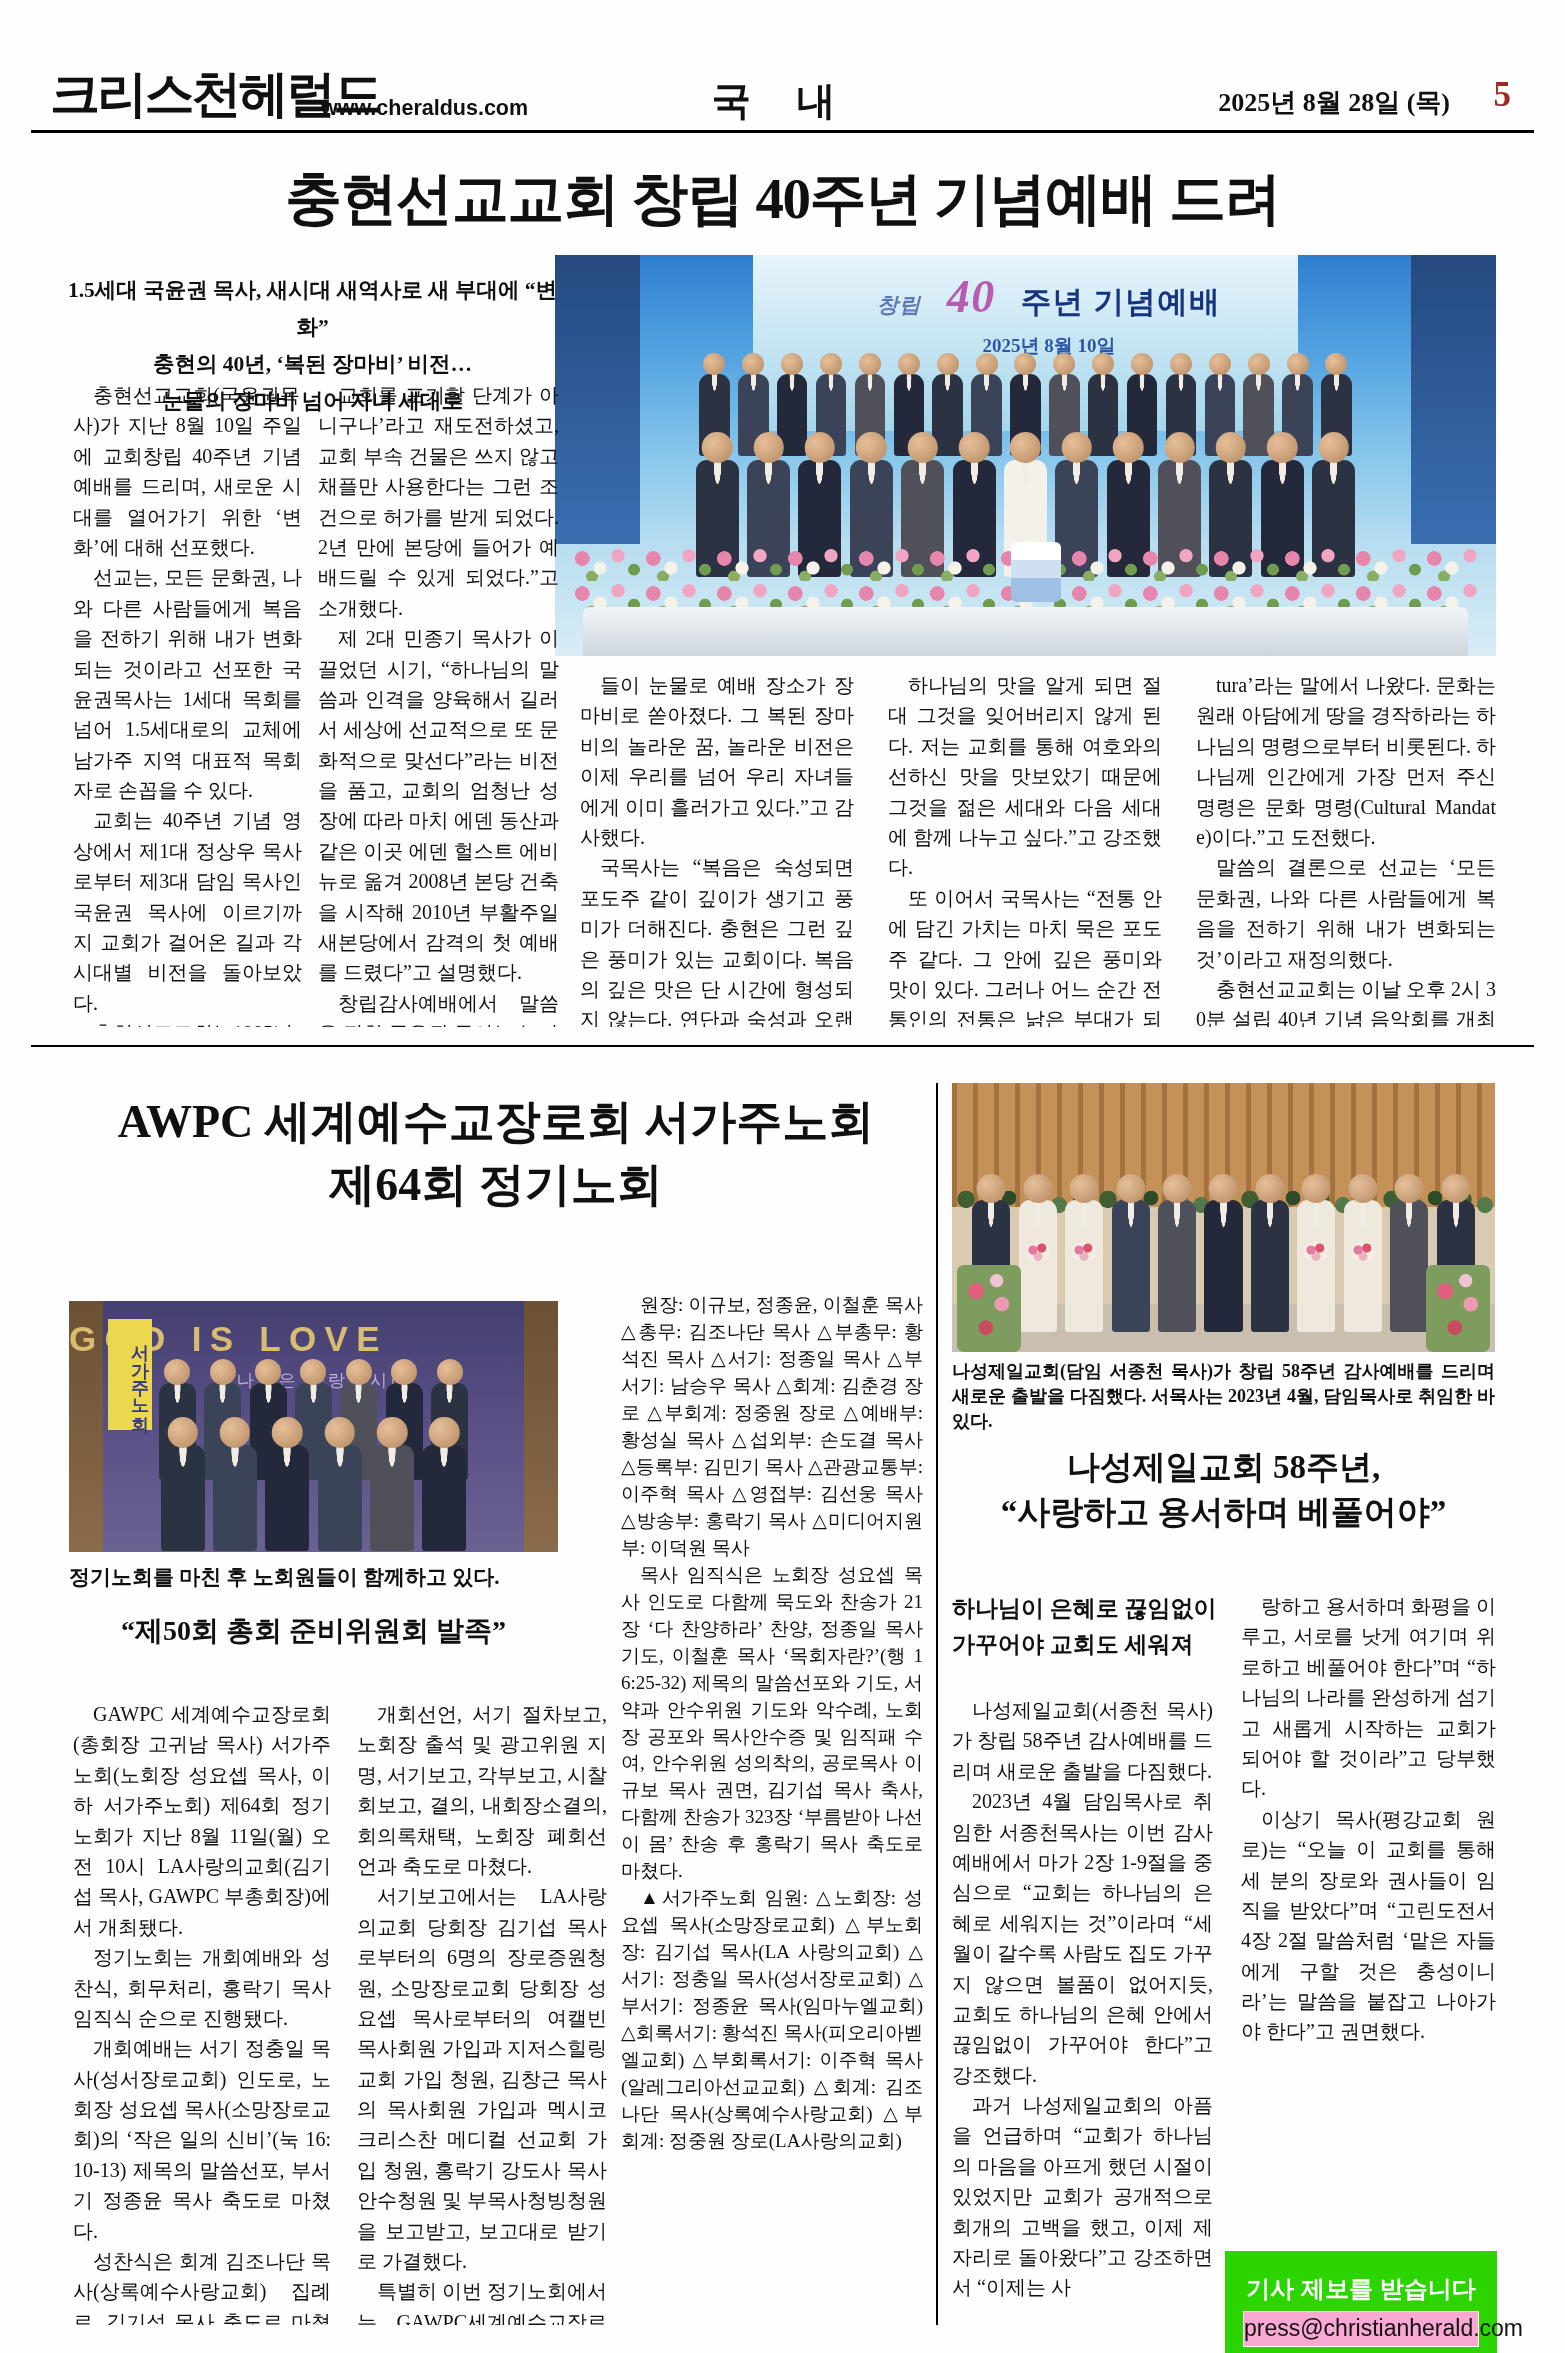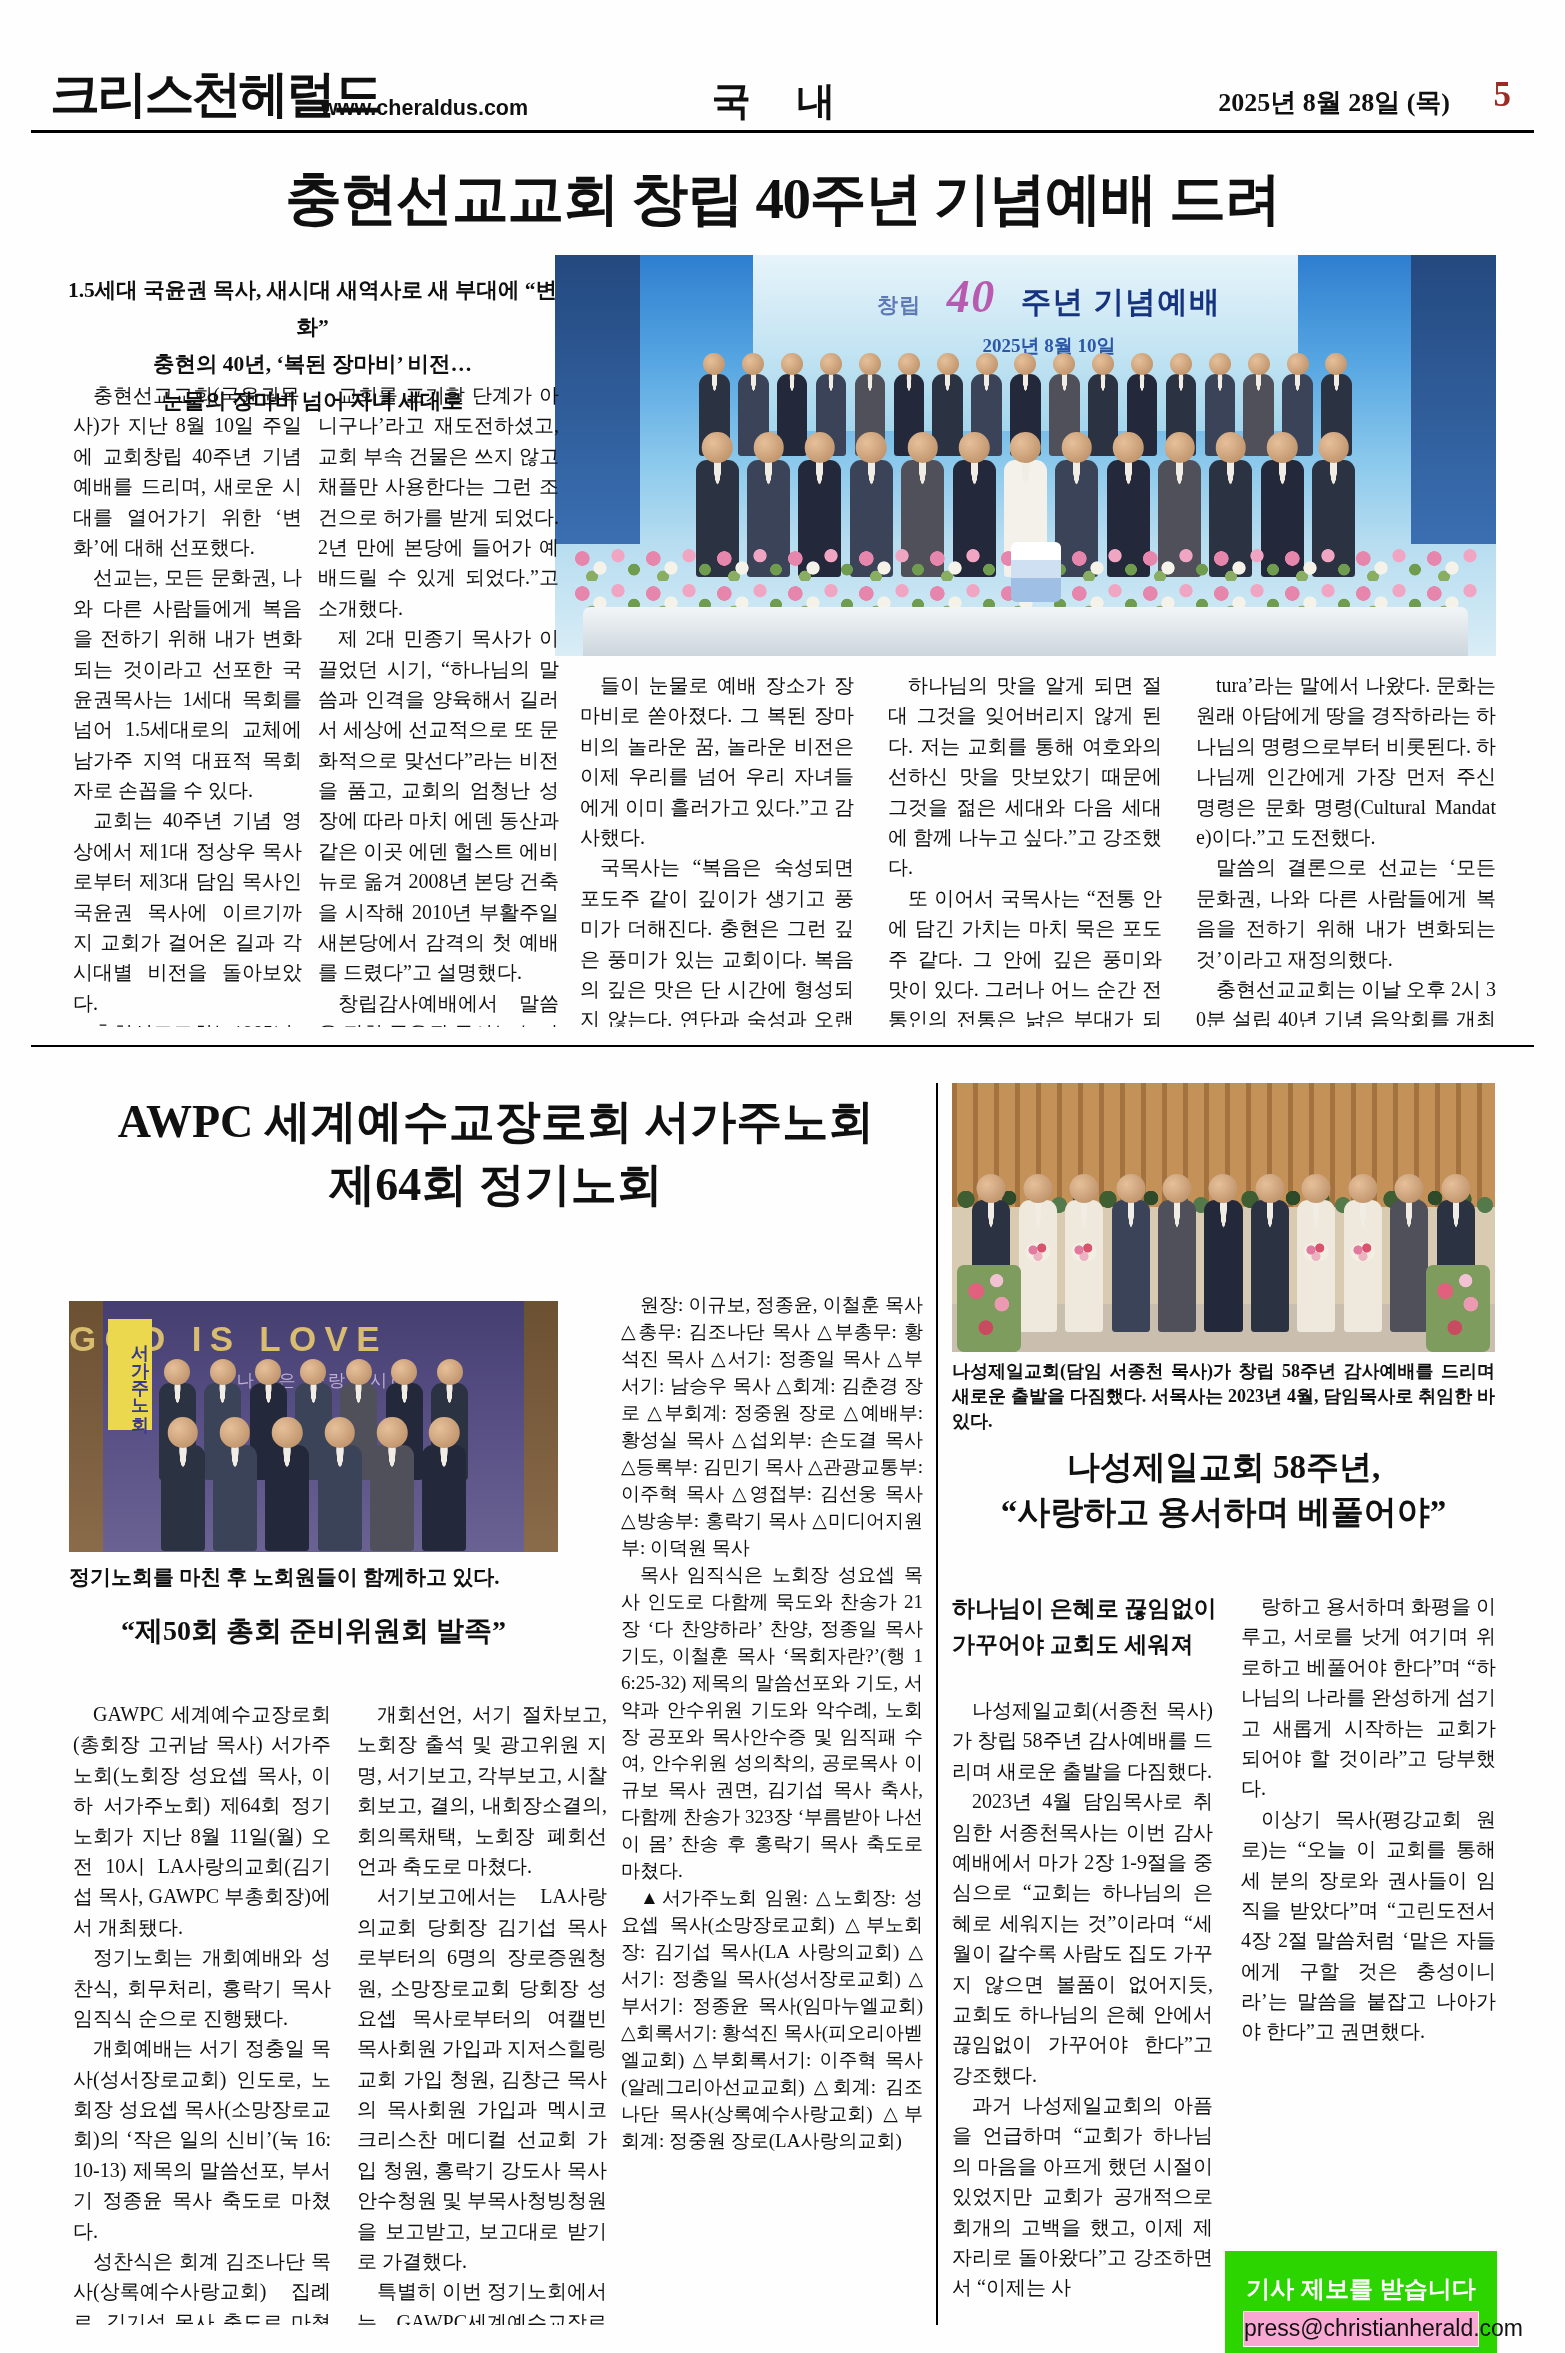--- a/index.html
+++ b/index.html
@@ -57,21 +57,21 @@
   .photo1{left:555px;top:255px;width:941px;height:401px;
     background:linear-gradient(180deg,#2e7ed0 0%,#55a5e2 26%,#8cc9ec 52%,#b7ddf0 72%,#d9edf6 100%);}
   .photo1::before{content:"";position:absolute;left:0;top:0;width:9%;height:72%;
     background:linear-gradient(180deg,#24497f,#3a6fb2);}
   .photo1::after{content:"";position:absolute;right:0;top:0;width:9%;height:72%;
     background:linear-gradient(180deg,#24497f,#3a6fb2);}
   .screen1{left:21%;top:0;width:58%;height:44%;background:linear-gradient(180deg,#e7f4fa,#a4d6ec);
     border-radius:0 0 18px 18px;}
   .banner1{left:30%;top:15.3px;width:45%;text-align:center;color:#15337f;font-weight:900;font-size:30.5px;letter-spacing:1.4px;}
   .banner1 .num40{color:#b85bb0;font-style:italic;font-size:46px;font-weight:700;margin:0 16px;}
-  .banner1 .pre{font-size:21px;color:#5f79b5;}
+  .banner1 .pre{font-size:21px;color:#5f79b5;font-style:italic;}
   .banner1-date{left:30%;top:78px;width:45%;text-align:center;color:#2c56a8;font-size:19px;font-weight:700;}
   .crowd{position:absolute;display:flex;justify-content:center;}
   .person{--suit:#2b3242;position:relative;display:inline-block;margin:0 4.2px;border-radius:11px 11px 3.5px 3.5px;
     background:radial-gradient(ellipse at 50% 5%,#f2ede4 0 11%,rgba(0,0,0,0) 12%),var(--suit);}
   .person::before{content:"";position:absolute;left:50%;transform:translateX(-50%);border-radius:50%;
     background:radial-gradient(circle at 35% 35%,#e6c09a,#b5885f);}
   .person:nth-child(2n){--suit:#3a4357;}
   .person:nth-child(3n){--suit:#23283a;}
   .person:nth-child(5n){--suit:#50505a;}
   .person.w{--suit:#eee9dc;}

